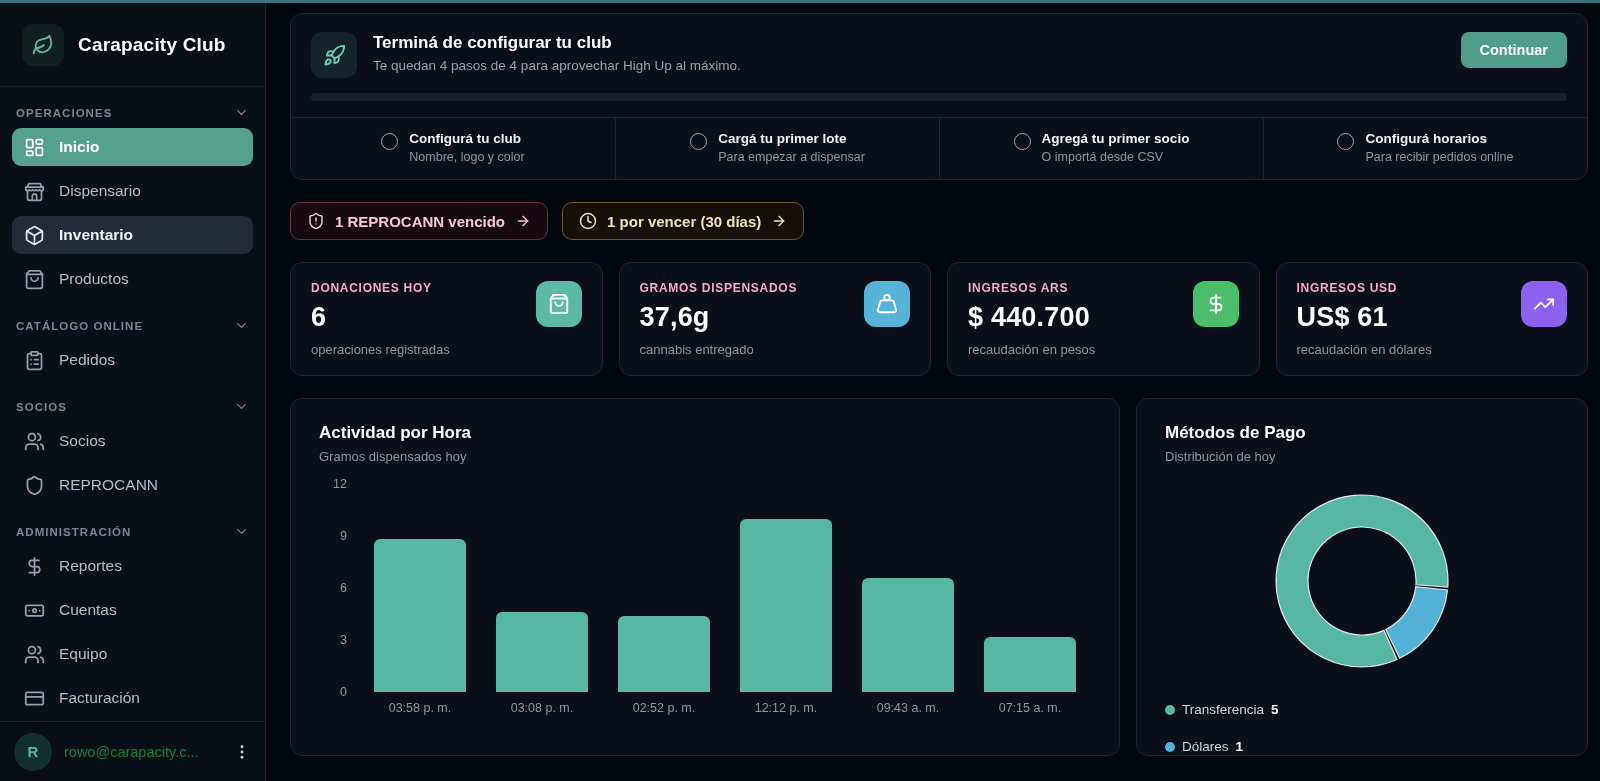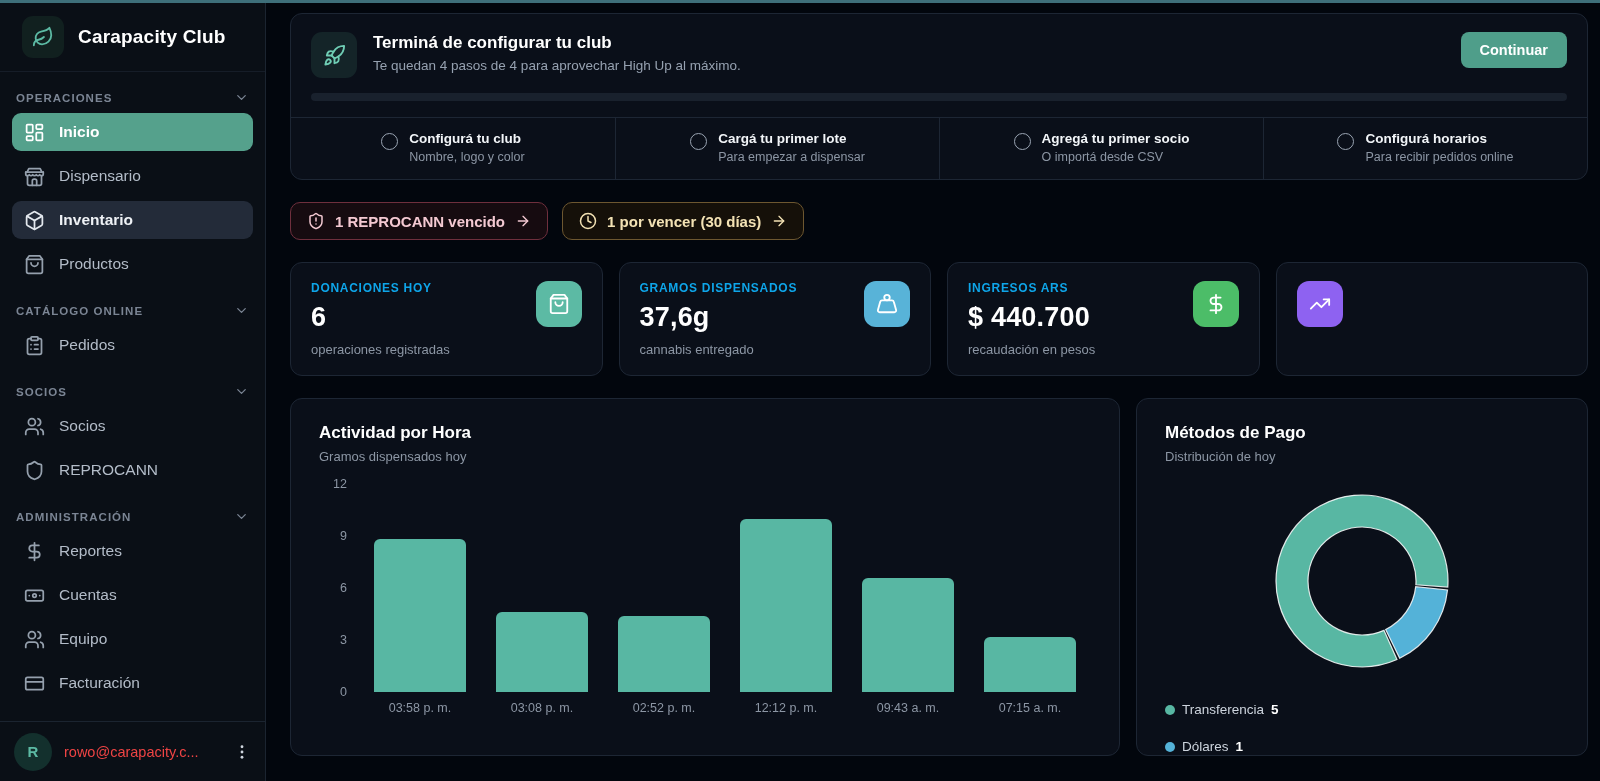--- a/index.html
+++ b/index.html
@@ -13,21 +13,21 @@
   .app { display:flex; width:100%; height:778px; }
 
   
   .sidebar {
     width:266px; min-width:266px; height:100%;
     background:#0a0f16; border-right:1px solid #1b2430;
     position:relative; overflow:hidden;
   }
   .brand {
     display:flex; align-items:center; gap:14px;
-    padding:20px 22px; height:69px;
+    padding:20px 22px; height:84px;
     border-bottom:1px solid #161d28; cursor:pointer;
   }
   .brand-icon {
     width:42px; height:42px; border-radius:11px;
     background:#11201f; display:flex; align-items:center; justify-content:center;
     color:#5cbaa4;
   }
   .brand-icon svg { width:22px; height:22px; }
   .brand-name { font-size:19px; font-weight:700; color:#fff; letter-spacing:.2px; }
 
@@ -54,21 +54,21 @@
   .user-footer {
     position:absolute; left:0; right:0; bottom:0; height:60px;
     background:#0a0f16; border-top:1px solid #1b2430;
     display:flex; align-items:center; gap:12px; padding:0 14px; cursor:pointer;
   }
   .avatar {
     width:38px; height:38px; border-radius:50%; background:#13302d;
     display:flex; align-items:center; justify-content:center;
     color:#5cbaa4; font-weight:700; font-size:15px; flex:none;
   }
-  .user-email { font-size:14.5px; color:#ef4444; flex:1; white-space:nowrap; overflow:hidden; }
+  .user-email { font-size:14.5px; color:#15803d; flex:1; white-space:nowrap; overflow:hidden; }
   .kebab { color:#cfd6df; display:flex; align-items:center; }
   .kebab svg { width:18px; height:18px; }
 
   
   .main { flex:1; padding:10px 12px 12px 24px; overflow:hidden; }
 
   .card-surface { background:#0a0f19; border:1px solid #1d2634; border-radius:12px; }
 
   
   .banner-top { display:flex; align-items:flex-start; gap:16px; padding:18px 20px 0 20px; }
@@ -100,21 +100,21 @@
     display:inline-flex; align-items:center; gap:10px;
     padding:9px 16px; border-radius:10px; font-size:15px; font-weight:600;
     cursor:pointer; background:#120b0d; border:1px solid #000;
   }
   .alert-badge svg { width:18px; height:18px; }
   .alert-badge .arrow svg { width:16px; height:16px; }
 
   
   .stats { display:grid; grid-template-columns:repeat(4,1fr); gap:16px; margin-top:22px; }
   .stat-card { padding:18px 20px; display:flex; justify-content:space-between; }
-  .stat-label { font-size:12px; font-weight:700; letter-spacing:.06em; color:#0ea5e9; }
+  .stat-label { font-size:12px; font-weight:700; letter-spacing:.06em; color:#f9a8d4; }
   .stat-value { font-size:27px; font-weight:800; color:#fff; margin-top:7px; letter-spacing:.2px; }
   .stat-sub { font-size:13px; color:#8c96a4; margin-top:9px; }
   .stat-icon { width:46px; height:46px; border-radius:12px; display:flex; align-items:center; justify-content:center; color:#fff; flex:none; }
   .stat-icon svg { width:22px; height:22px; }
 
   
   .charts { display:grid; grid-template-columns:1fr 452px; gap:16px; margin-top:22px; height:358px; }
   .chart-card { padding:24px 28px; overflow:hidden; }
   .chart-title { font-size:17px; font-weight:700; color:#fff; }
   .chart-sub { font-size:13px; color:#8c96a4; margin-top:6px; }
@@ -435,20 +435,25 @@
             <div class="stat-sub">recaudación en pesos</div>
           </div>
           <div class="stat-icon" style="background:#4cbd68">
             <svg viewBox="0 0 24 24" fill="none" stroke="currentColor" stroke-width="2" stroke-linecap="round" stroke-linejoin="round">
               <line x1="12" x2="12" y1="2" y2="22"></line>
               <path d="M17 5H9.5a3.5 3.5 0 0 0 0 7h5a3.5 3.5 0 0 1 0 7H6"></path>
             </svg>
           </div>
         </div>
         <div class="card-surface stat-card">
+          <div>
+            <div class="stat-label">INGRESOS USD</div>
+            <div class="stat-value">US$ 61</div>
+            <div class="stat-sub">recaudación en dólares</div>
+          </div>
           <div class="stat-icon" style="background:#8e62f1">
             <svg viewBox="0 0 24 24" fill="none" stroke="currentColor" stroke-width="2" stroke-linecap="round" stroke-linejoin="round">
               <polyline points="22 7 13.5 15.5 8.5 10.5 2 17"></polyline>
               <polyline points="16 7 22 7 22 13"></polyline>
             </svg>
           </div>
         </div>
       </div>
 
     <div class="charts">

